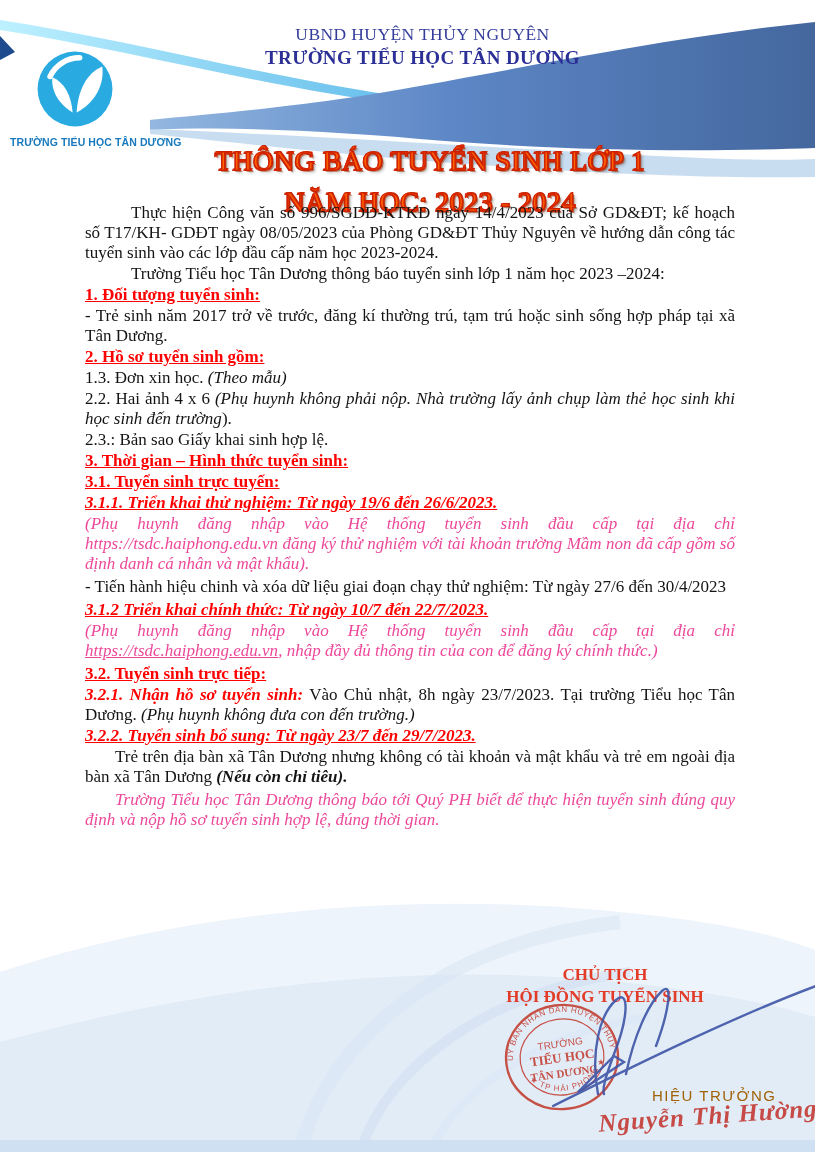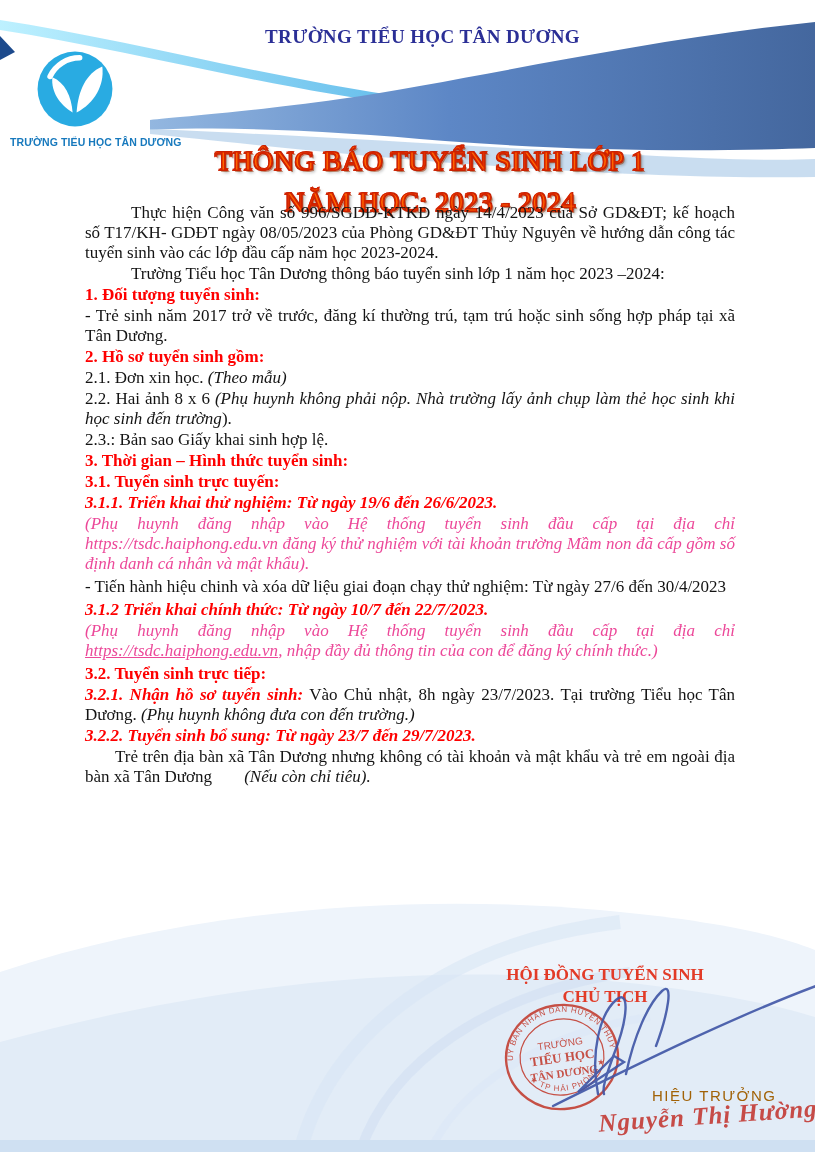--- a/index.html
+++ b/index.html
@@ -23,25 +23,25 @@
          color:#ff6400;-webkit-text-stroke:1.2px #d42300;
          text-shadow:1px 1px 0 #c22000,-1px 1px 0 #c22000,1px -1px 0 #c22000,
                      2px 2px 0 rgba(150,50,0,.55),3px 3px 3px rgba(0,0,0,.3);margin-top:20px;}
 
   
   .doc{position:absolute;top:203px;left:85px;width:650px;z-index:2;
        font-size:17px;line-height:20px;color:#141414;}
   .doc p{margin:0 0 1px;text-align:justify;}
   .indent{text-indent:46px;}
   .indent-sm{text-indent:30px;}
-  .red{color:#fe0000;font-weight:bold;text-align:center;}
+  .red{color:#fe0000;font-weight:bold;text-align:center;text-decoration:underline;}
   .redital{color:#fe0000;font-weight:bold;font-style:italic;}
   .blue{color:#ec4899;font-style:italic;}
   .ital{font-style:italic;}
-  .bital{font-style:italic;font-weight:normal;margin-left:28px;}
+  .bital{font-style:italic;font-weight:bold;}
   .link{text-decoration:underline;}
   .gap{margin-bottom:3px !important;}
 
   
   .sig-head{position:absolute;top:964px;left:493px;width:224px;text-align:center;z-index:3;
             font-weight:bold;font-size:17px;line-height:22px;color:#e23b28;}
   .principal-title{position:absolute;top:1087px;left:652px;z-index:3;
             font-family:"Liberation Sans",sans-serif;font-size:15px;letter-spacing:1.5px;color:#a16207;}
   .principal-name{position:absolute;top:1102px;left:598px;width:220px;text-align:center;z-index:4;
             font-style:italic;font-weight:bold;font-size:25px;color:#c64b47;
@@ -77,53 +77,55 @@
     <svg class="logo-disc" viewBox="0 0 100 100">
       <circle cx="50" cy="50" r="48" fill="#29abe2"></circle>
       <path d="M18,34 A42,42 0 0 1 56,10" stroke="#ffffff" stroke-width="7" fill="none" stroke-linecap="round"></path>
       <path d="M52,80 C54,52 64,30 85,21 C88,45 75,68 52,80 Z" fill="#ffffff"></path>
       <path d="M47,80 C45,58 37,42 21,35 C19,54 31,71 47,80 Z" fill="#ffffff"></path>
     </svg>
     <div class="logo-label">TRƯỜNG TIỂU HỌC TÂN DƯƠNG</div>
   </div>
 
   <div class="header">
+    <div class="org">UBND HUYỆN THỦY NGUYÊN</div>
     <div class="school">TRƯỜNG TIỂU HỌC TÂN DƯƠNG</div>
   </div>
 
   <div class="title">
     <div>THÔNG BÁO TUYỂN SINH LỚP 1</div>
     <div>NĂM HỌC: 2023 - 2024</div>
   </div>
 
   <div class="doc">
     <p class="indent">Thực hiện Công văn số 996/SGDĐ-KTKĐ ngày 14/4/2023 của Sở GD&amp;ĐT; kế hoạch số T17/KH- GDĐT ngày 08/05/2023 của Phòng GD&amp;ĐT Thủy Nguyên về hướng dẫn công tác tuyển sinh vào các lớp đầu cấp năm học 2023-2024.</p>
     <p class="indent">Trường Tiểu học Tân Dương thông báo tuyển sinh lớp 1 năm học 2023 –2024:</p>
     <p class="red">1. Đối tượng tuyển sinh:</p>
     <p>- Trẻ sinh năm 2017 trở về trước, đăng kí thường trú, tạm trú hoặc sinh sống hợp pháp tại xã Tân Dương.</p>
     <p class="red">2. Hồ sơ tuyển sinh gồm:</p>
-    <p><span>2.1. Đơn xin học. </span><span class="ital">(Theo mẫu)</span></p>
-    <p><span>2.2. Hai ảnh  8 x 6  </span><span class="ital">(Phụ huynh không phải nộp. Nhà trường lấy ảnh chụp làm thẻ học sinh khi học sinh đến trường</span><span>).</span></p>
+    <p><span>1.3. Đơn xin học. </span><span class="ital">(Theo mẫu)</span></p>
+    <p><span>2.2. Hai ảnh  4 x 6  </span><span class="ital">(Phụ huynh không phải nộp. Nhà trường lấy ảnh chụp làm thẻ học sinh khi học sinh đến trường</span><span>).</span></p>
     <p>2.3.: Bản sao Giấy khai sinh hợp lệ.</p>
     <p class="red">3. Thời gian – Hình thức tuyển sinh:</p>
     <p class="red">3.1. Tuyển sinh trực tuyến:</p>
     <p class="red redital">3.1.1. Triển khai thử nghiệm: Từ ngày 19/6 đến 26/6/2023.</p>
     <p class="blue gap">(Phụ huynh đăng nhập vào Hệ thống tuyển sinh đầu cấp tại địa chỉ https://tsdc.haiphong.edu.vn đăng ký thử nghiệm với tài khoản trường Mầm non đã cấp gồm số định danh cá nhân và mật khẩu).</p>
     <p class="gap">- Tiến hành hiệu chinh và xóa dữ liệu giai đoạn chạy thử nghiệm: Từ ngày 27/6 đến 30/4/2023</p>
     <p class="red redital">3.1.2 Triển khai chính thức: Từ ngày 10/7 đến 22/7/2023.</p>
     <p class="blue gap"><span>(Phụ huynh đăng nhập vào Hệ thống tuyển sinh đầu cấp tại địa chỉ </span><span class="link">https://tsdc.haiphong.edu.vn</span><span>, nhập đầy đủ thông tin của con để đăng ký chính thức.)</span></p>
     <p class="red">3.2. Tuyển sinh trực tiếp:</p>
     <p><span class="redital">3.2.1. Nhận hồ sơ tuyển sinh:</span><span> Vào Chủ nhật, 8h ngày 23/7/2023. Tại trường Tiểu học Tân Dương. </span><span class="ital">(Phụ huynh không đưa con đến trường.)</span></p>
     <p class="red redital">3.2.2. Tuyển sinh bổ sung: Từ ngày 23/7 đến 29/7/2023.</p>
     <p class="indent-sm gap"><span>Trẻ trên địa bàn xã Tân Dương nhưng không có tài khoản và mật khẩu và trẻ em ngoài địa bàn xã Tân Dương </span><span class="bital">(Nếu còn chỉ tiêu).</span></p>
+    <p class="blue indent-sm">Trường Tiểu học Tân Dương thông báo tới Quý PH biết để thực hiện tuyển sinh đúng quy định và nộp hồ sơ tuyển sinh hợp lệ, đúng thời gian.</p>
   </div>
 
   <div class="sig-head">
+    <div>CHỦ TỊCH</div>
     <div>HỘI ĐỒNG TUYỂN SINH</div>
-    <div>CHỦ TỊCH</div>
   </div>
 
   <svg class="stamp" width="124" height="114" viewBox="0 0 124 114">
     <ellipse cx="62" cy="57" rx="56" ry="52" fill="none" stroke="#c23b2e" stroke-width="2.4"></ellipse>
     <ellipse cx="62" cy="57" rx="42" ry="38" fill="none" stroke="#c23b2e" stroke-width="1.2"></ellipse>
     <defs>
       <path id="arcTop" d="M13,57 A49,45 0 1 1 111,57" fill="none"></path>
       <path id="arcBot" d="M19,62 A45,41 0 0 0 105,62" fill="none"></path>
     </defs>
     <text font-family="Liberation Sans, sans-serif" font-size="8" fill="#c23b2e" letter-spacing="0.6">

